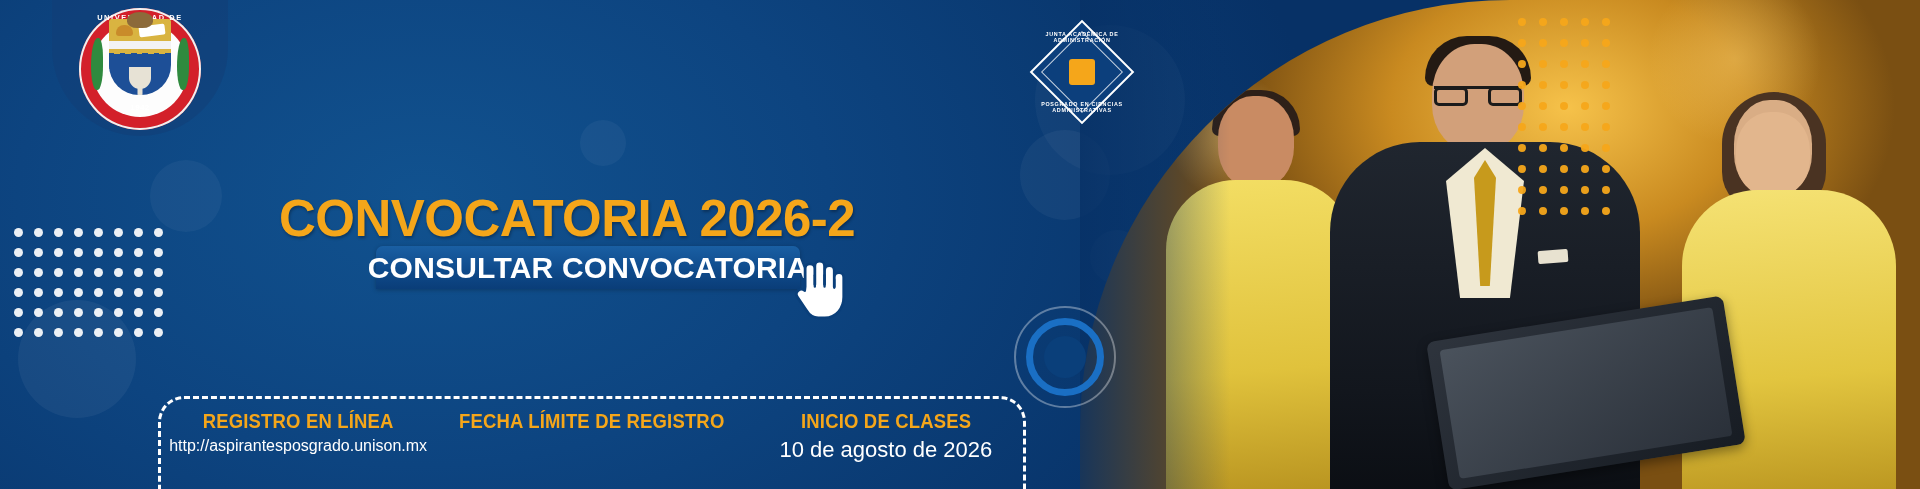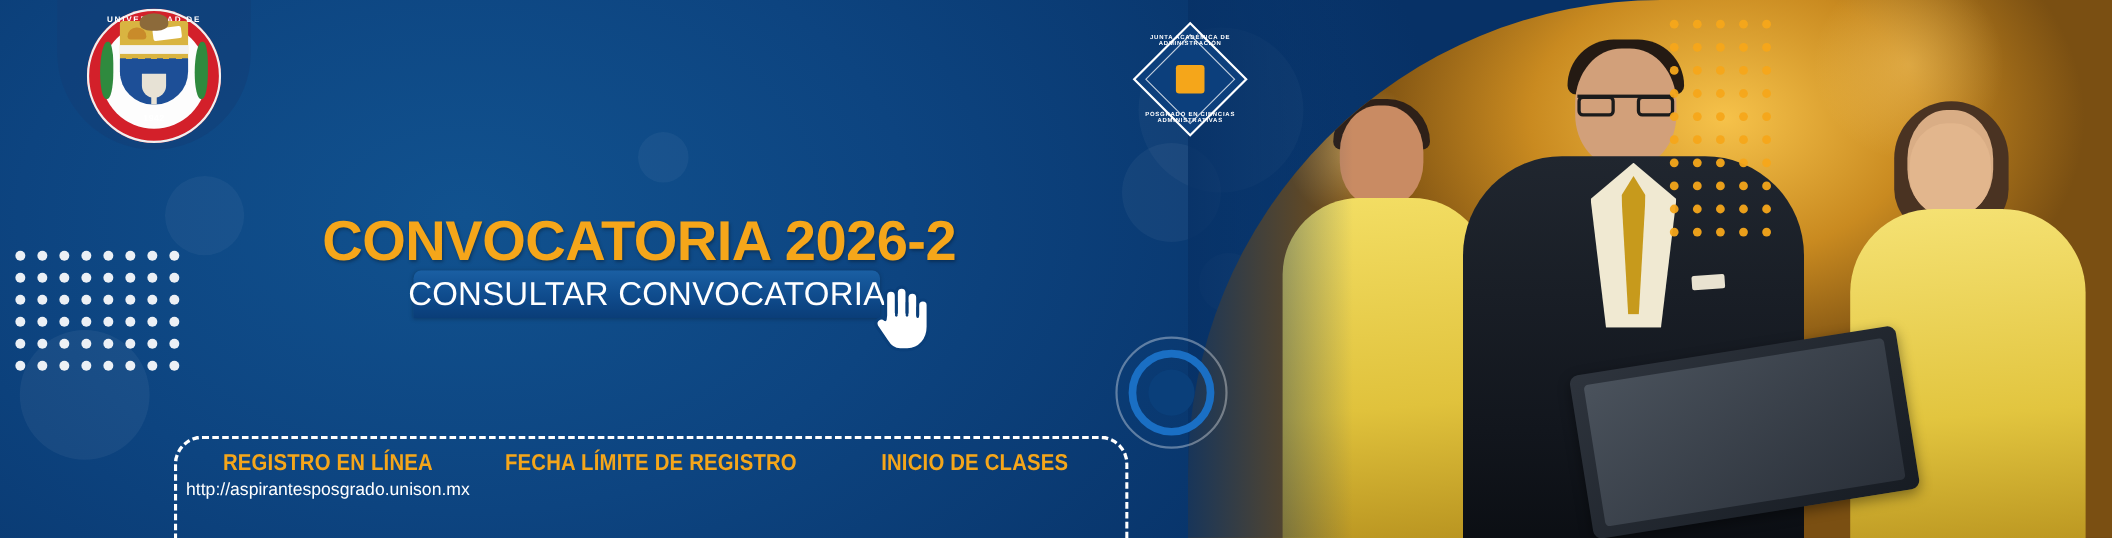--- a/index.html
+++ b/index.html
@@ -166,42 +166,42 @@
     line-height:1.06;
     margin-top:4px;
     transform:scaleX(0.80);
     transform-origin:left center;
     white-space:nowrap;
     text-shadow:1px 1px 2px rgba(0,0,0,.3);
   }
 
   
   #convocatoria {
-    position:absolute; left:293px; top:189px;
+    position:absolute; left:279px; top:189px;
     color:#f5a61a;
     font-size:51px; font-weight:bold;
     letter-spacing:-0.5px;
     white-space:nowrap;
     text-shadow:1px 2px 3px rgba(0,0,0,.3);
   }
 
   
   #cta-button {
     position:absolute; left:376px; top:246px;
     width:424px; height:43px;
     border-radius:7px 7px 0 0;
     background:linear-gradient(180deg,#1a5fa3 0%,#0f4b8c 55%,#0a3d78 100%);
     border:none;
     display:flex; align-items:center; justify-content:center;
     cursor:pointer;
     box-shadow:0 1px 4px rgba(0,0,0,.25);
   }
   #cta-label {
     color:#ffffff;
-    font-size:30px; font-weight:normal;
+    font-size:30px; font-weight:bold;
     letter-spacing:.2px;
     white-space:nowrap;
   }
 
   
   #hand-cursor {
     position:absolute; left:782px; top:252px;
     width:74px; height:74px;
     z-index:8;
     pointer-events:none;
@@ -528,20 +528,21 @@
   <div id="info-box">
     <div class="info-col col-url">
       <div class="info-title">REGISTRO EN LÍNEA</div>
       <div class="info-value">http://aspirantesposgrado.unison.mx</div>
     </div>
     <div class="info-col">
       <div class="info-title">FECHA LÍMITE DE REGISTRO</div>
     </div>
     <div class="info-col">
       <div class="info-title">INICIO DE CLASES</div>
+      <div class="info-value">10 de agosto de 2026</div>
     </div>
   </div>
 
   <div id="ring-outline"></div>
   <div id="ring">
     <div class="ring-core"></div>
   </div>
 
   <div id="diamond-badge">
     <div class="dia"></div>

